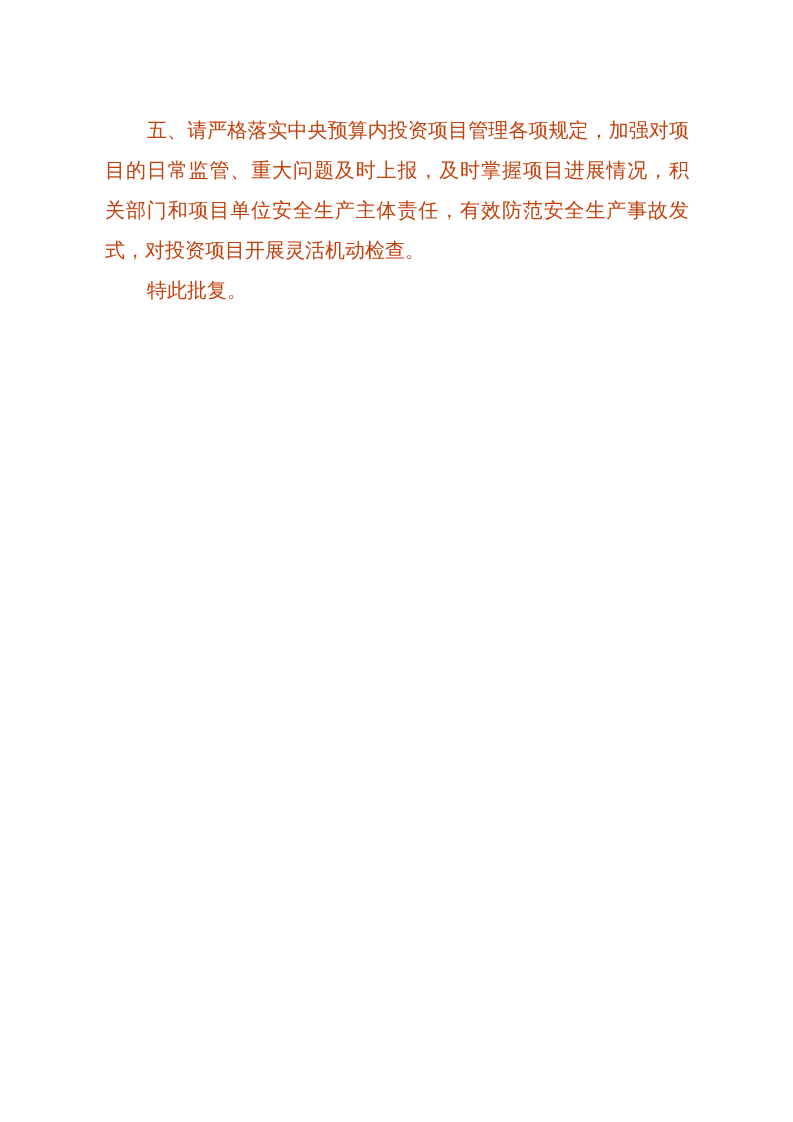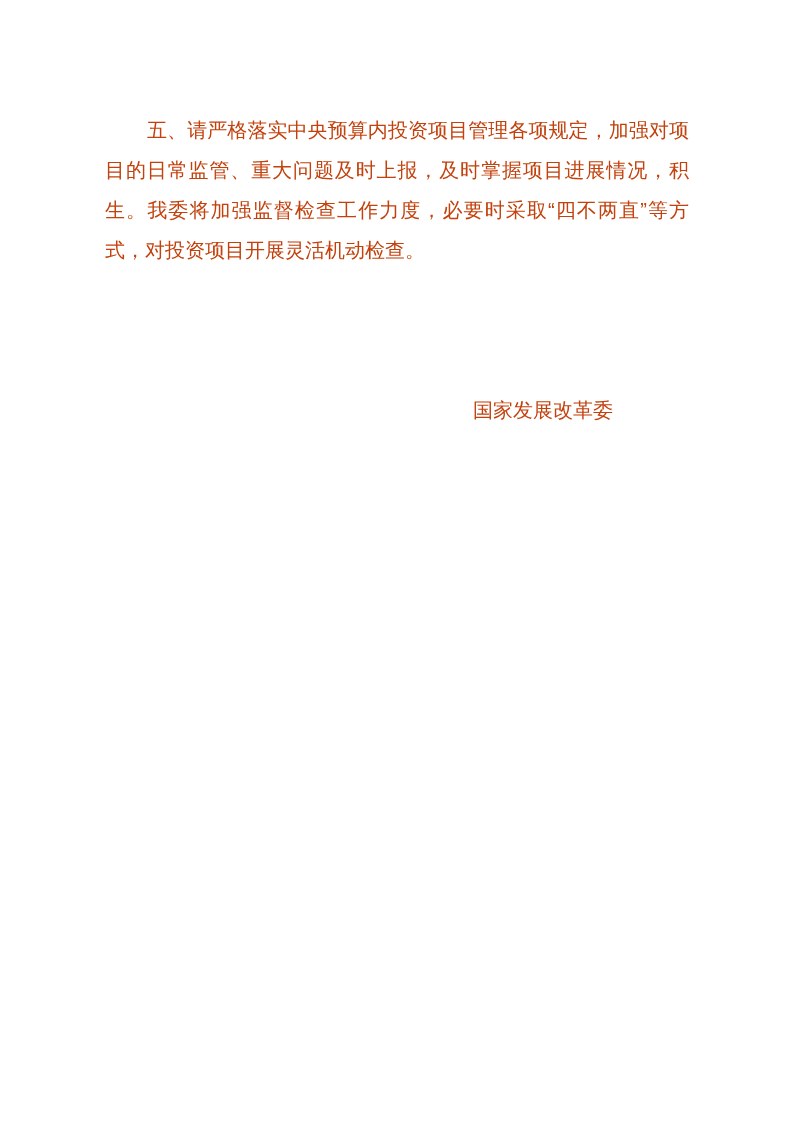--- a/index.html
+++ b/index.html
@@ -48,29 +48,29 @@
   }
 </style>
 </head>
 <body>
 
 <div class="page">
   <div class="doc">
 
     <p class="line j ind">五、请严格落实中央预算内投资项目管理各项规定，加强对项</p>
     <p class="line j">目的日常监管、重大问题及时上报，及时掌握项目进展情况，积</p>
-    <p class="line j">生。我委将加强监督检查工作力度，必要时采取“四不两直”等方</p>
+    <p class="line j">关部门和项目单位安全生产主体责任，有效防范安全生产事故发</p>
     <p class="line">式，对投资项目开展灵活机动检查。</p>
 
 
+    <p class="line ind">特此批复。</p>
 
     <p class="line empty"></p>
 
 
     <p class="line empty"></p>
     <p class="line empty"></p>
 
     <div class="sig">
-      <p class="line">国家发展改革委</p>
     </div>
 
   </div>
 </div>
 
 </body></html>

